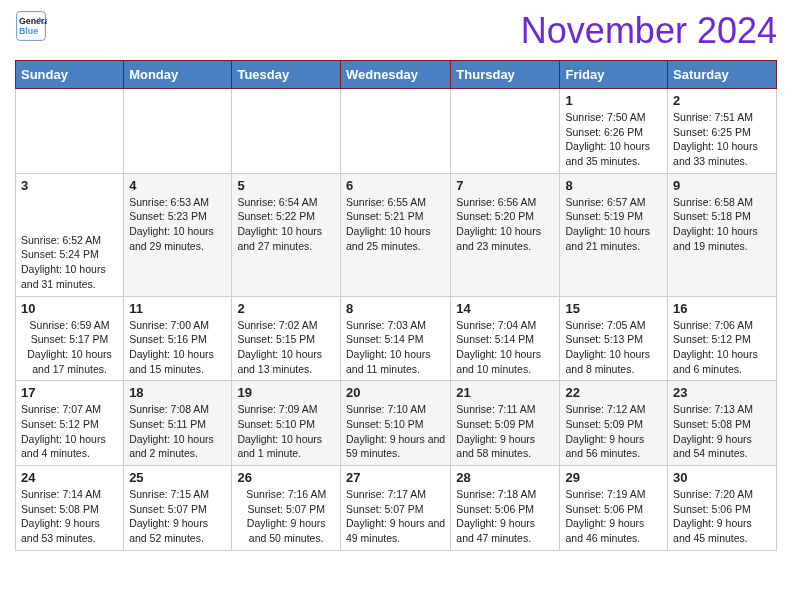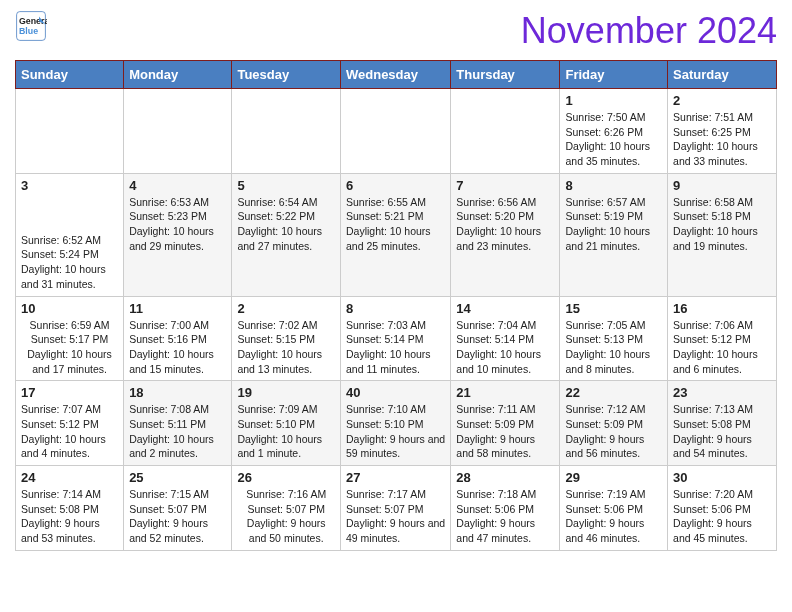--- a/index.html
+++ b/index.html
@@ -228,21 +228,21 @@
 Sunset: 5:11 PM
 Daylight: 10 hours and 2 minutes.</div>
         </td>
         <td>
           <span class="day-num">19</span>
           <div class="day-info" style="white-space: pre-line;">Sunrise: 7:09 AM
 Sunset: 5:10 PM
 Daylight: 10 hours and 1 minute.</div>
         </td>
         <td>
-          <span class="day-num">40</span>
+          <span class="day-num">20</span>
           <div class="day-info" style="white-space: pre-line;">Sunrise: 7:10 AM
 Sunset: 5:10 PM
 Daylight: 9 hours and 59 minutes.</div>
         </td>
         <td>
           <span class="day-num">21</span>
           <div class="day-info" style="white-space: pre-line;">Sunrise: 7:11 AM
 Sunset: 5:09 PM
 Daylight: 9 hours and 58 minutes.</div>
         </td>

